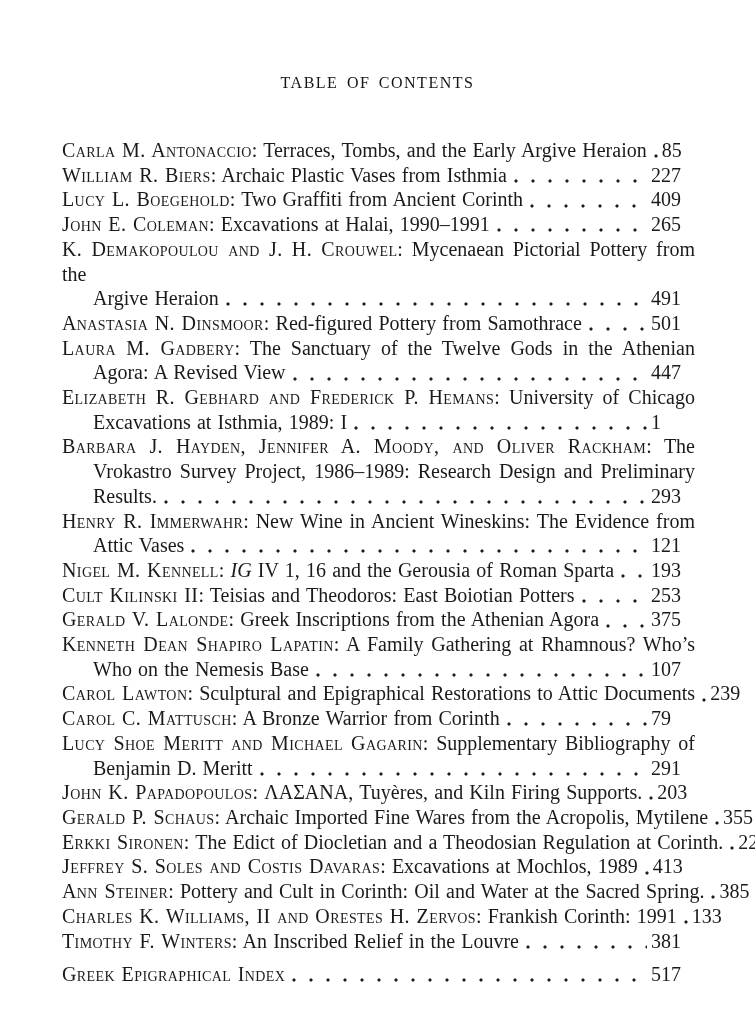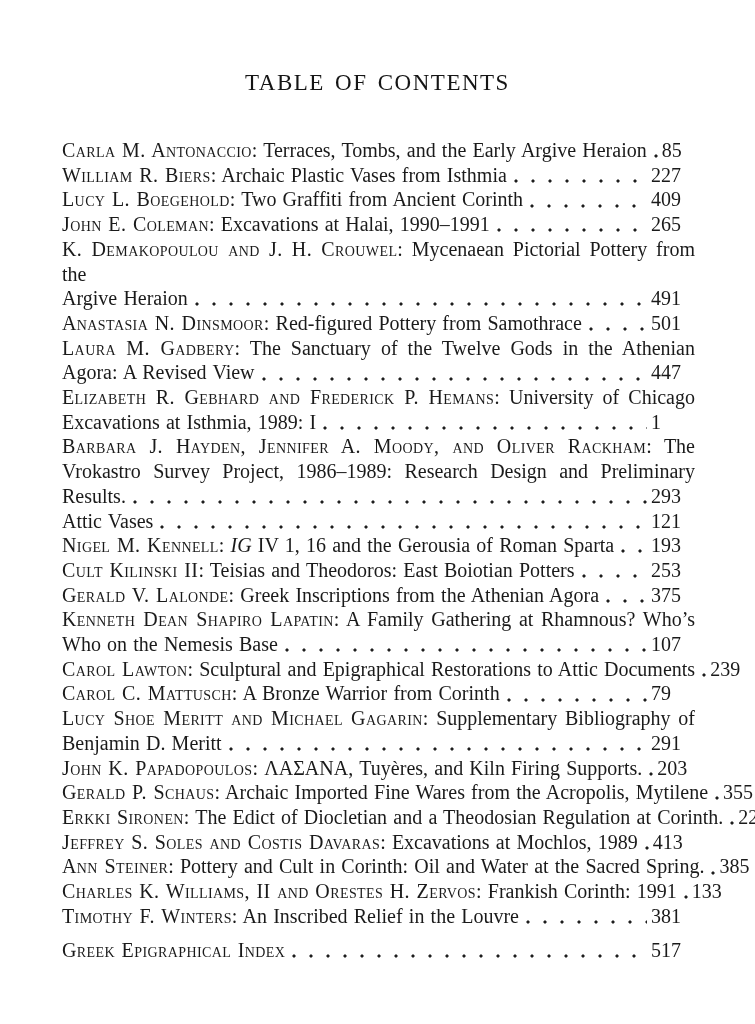--- a/index.html
+++ b/index.html
@@ -10,42 +10,42 @@
     height: 1024px;
     margin: 0 auto;
     background: #ffffff;
     overflow: hidden;
     font-family: "Liberation Serif", "DejaVu Serif", serif;
     color: #1a1a1a;
   }
   .title {
     padding-top: 70px;
     text-align: center;
-    font-size: 23px;
+    font-size: 16px;
     line-height: 26px;
     letter-spacing: 1.5px;
     word-spacing: 3px;
     color: #151515;
   }
   .toc {
     margin: 42px 60px 0 62px;
     width: 633px;
     font-size: 20px;
     line-height: 24.7px;
     word-spacing: 0.06em;
   }
   .entry { }
   .entry.spaced { margin-top: 9px; }
   .line { display: flex; align-items: baseline; }
   .line.justify {
     display: block;
     text-align: justify;
     text-align-last: justify;
   }
-  .line.indent { }
+  .line.indent { margin-left: 31px; }
   .line:not(.justify) .line-text { flex: 0 0 auto; white-space: nowrap; }
   .seg-sc { font-variant: small-caps; letter-spacing: 0.4px; }
   .seg-it { font-style: italic; }
   .seg-n  { }
   .leader {
     flex: 1 1 0;
     min-width: 4px;
     align-self: flex-end;
     height: 4px;
     margin: 0 4px 4.5px 7px;
@@ -128,20 +128,21 @@
       <div class="entry">
         <div class="line justify"><span class="line-text"><span class="seg-sc">Barbara J. Hayden, Jennifer A. Moody, and Oliver Rackham</span><span class="seg-n">: The</span></span></div>
         <div class="line indent justify"><span class="line-text"><span class="seg-n">Vrokastro Survey Project, 1986–1989: Research Design and Preliminary</span></span></div>
         <div class="line indent">
           <span class="line-text"><span class="seg-n">Results.</span></span>
           <span class="leader"></span>
           <span class="page-num">293</span>
         </div>
       </div>
       <div class="entry">
+        <div class="line justify"><span class="line-text"><span class="seg-sc">Henry R. Immerwahr</span><span class="seg-n">: New Wine in Ancient Wineskins: The Evidence from</span></span></div>
         <div class="line indent">
           <span class="line-text"><span class="seg-n">Attic Vases</span></span>
           <span class="leader"></span>
           <span class="page-num">121</span>
         </div>
       </div>
       <div class="entry">
         <div class="line">
           <span class="line-text"><span class="seg-sc">Nigel M. Kennell</span><span class="seg-n">: </span><span class="seg-it">IG</span><span class="seg-n"> IV 1, 16 and the Gerousia of Roman Sparta</span></span>
           <span class="leader"></span>

